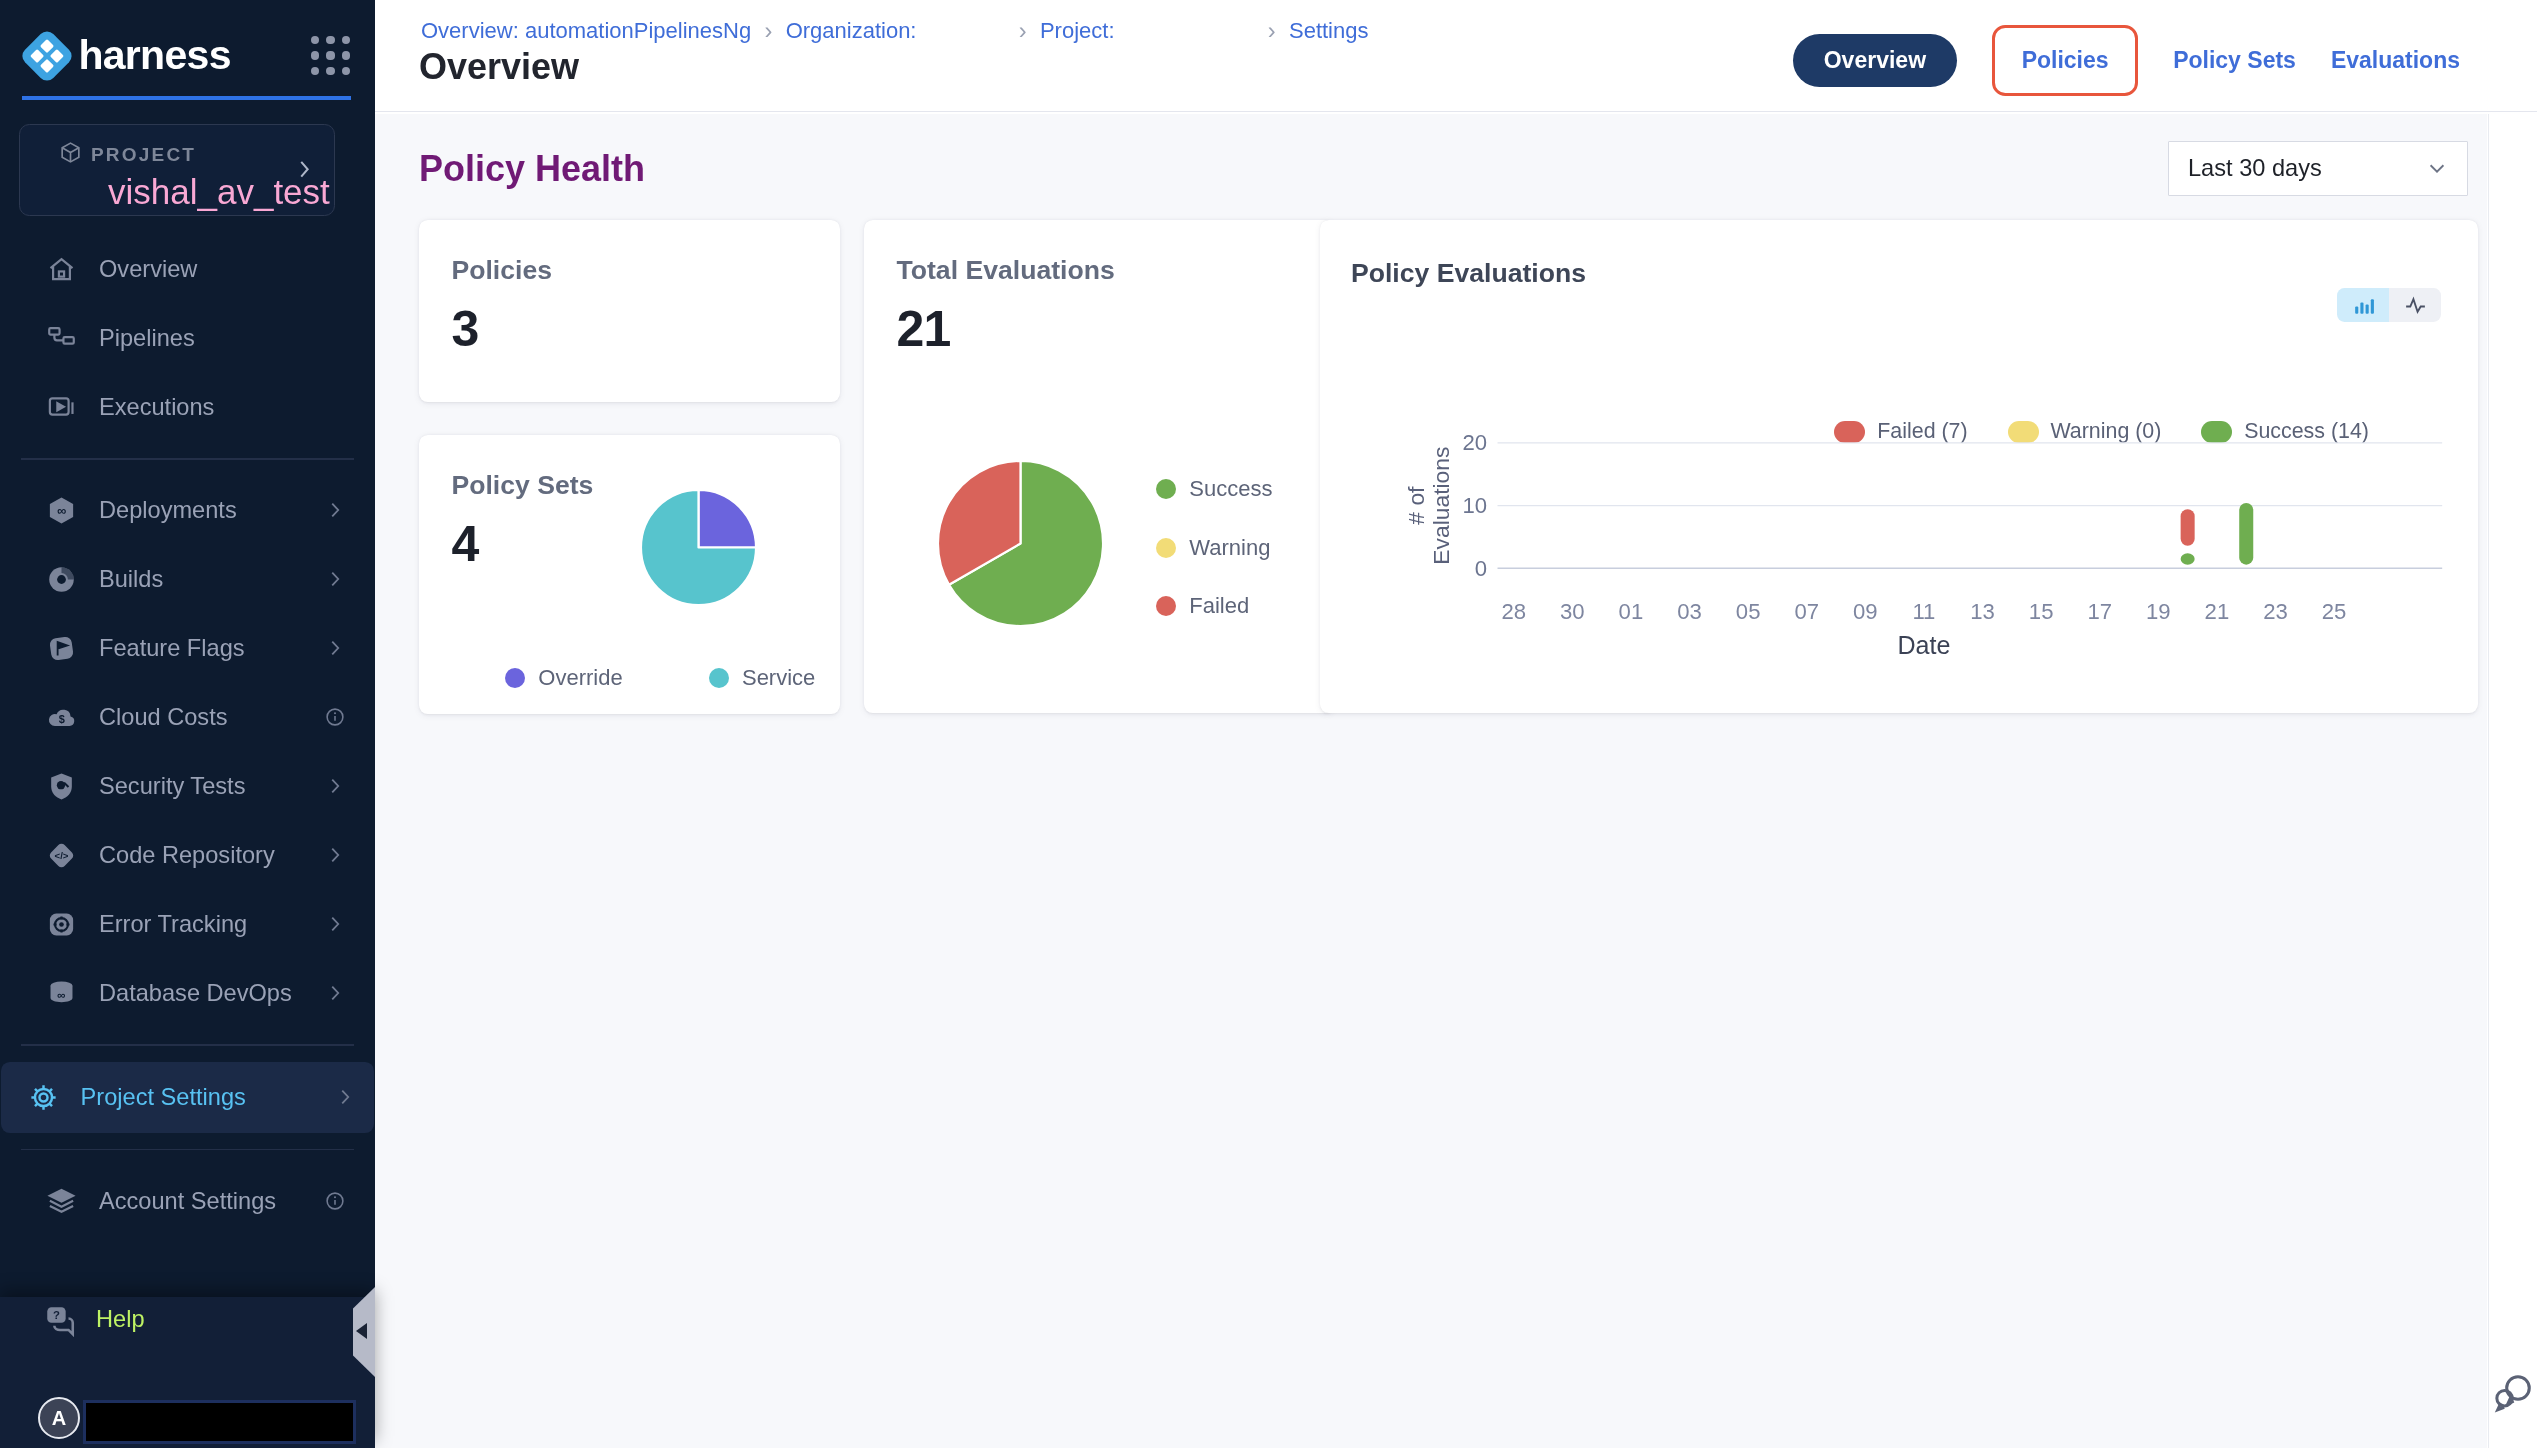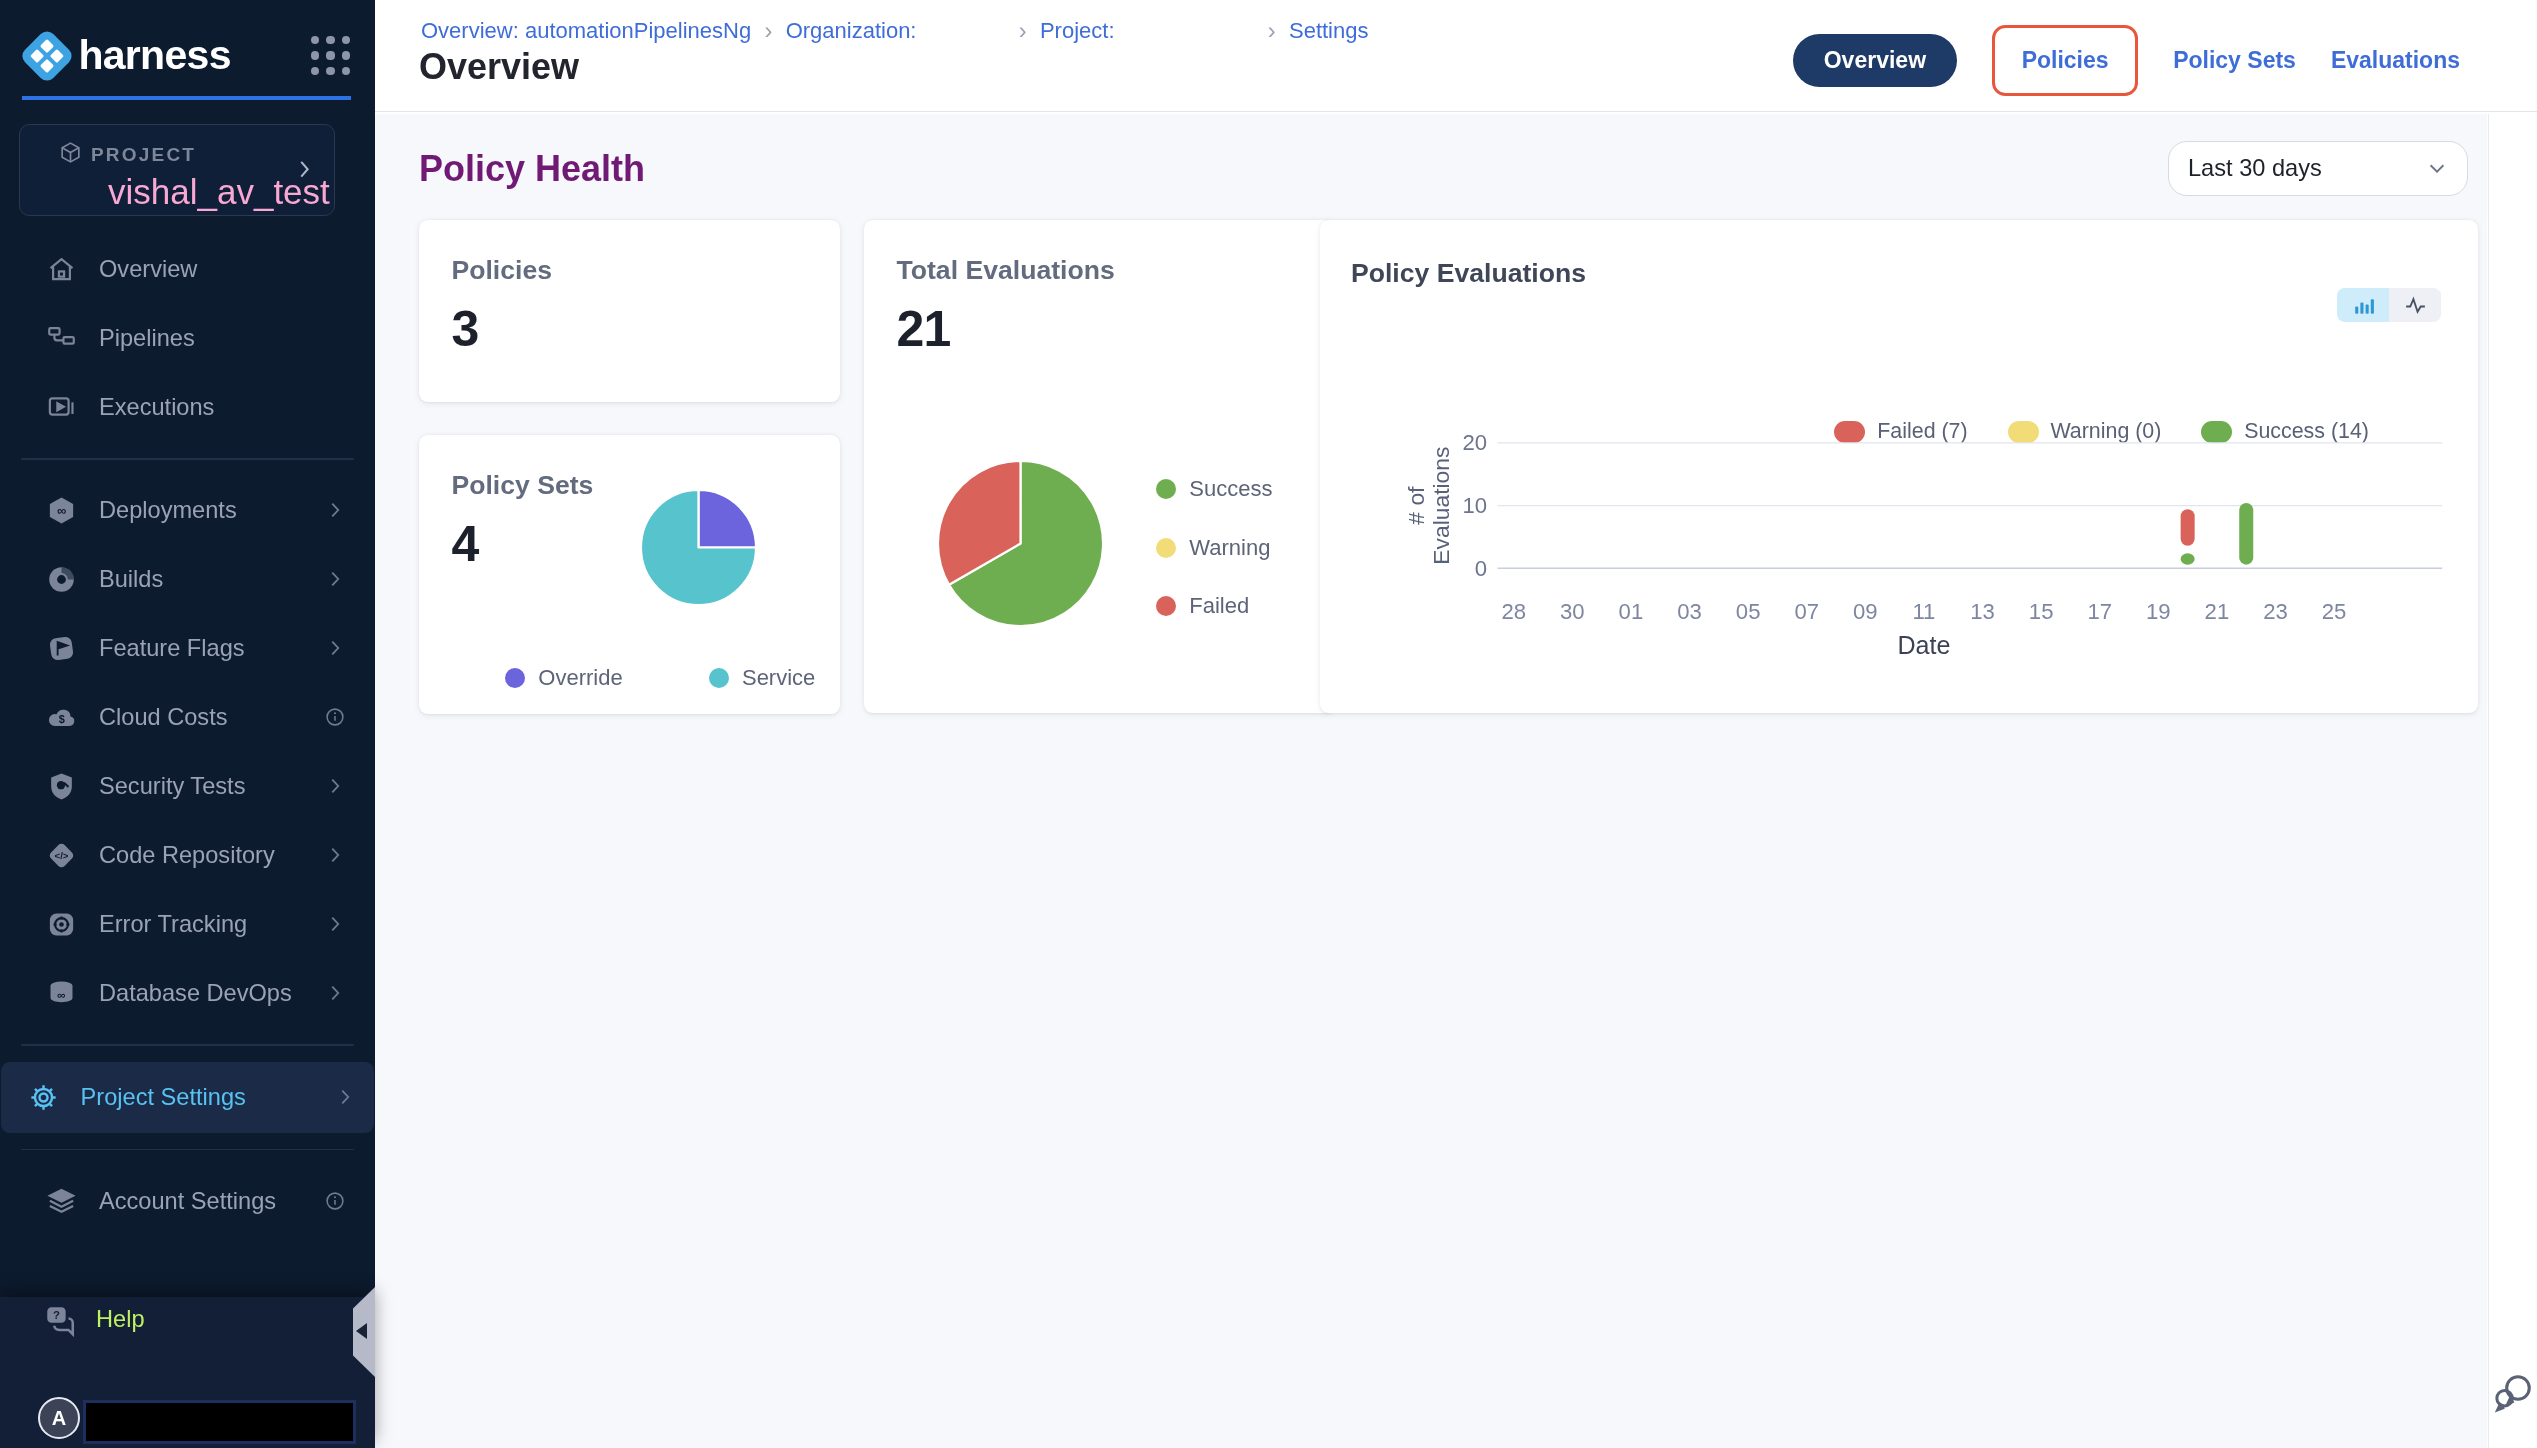--- a/index.html
+++ b/index.html
@@ -65,21 +65,21 @@
   .tab.highlighted{border:3.7px solid #e8563c;border-radius:13.3px;padding:19px 26.6px;}
 
   
   .content{position:absolute;left:375px;top:114px;width:2112px;height:1335px;background:#f7f8fb;}
   .right-rail{position:absolute;left:2488px;top:114px;width:49px;height:1335px;background:#ffffff;
               border-left:0.7px solid #e9ebf1;z-index:3;}
   .chat-icon{position:absolute;left:3px;bottom:35px;width:43px;height:43px;color:#5b6275;cursor:pointer;}
   .chat-icon svg{width:100%;height:100%;}
   .section-title{position:absolute;left:44px;top:34px;font-size:36px;font-weight:700;color:#701a75;}
   .date-filter{position:absolute;left:1793px;top:26.6px;width:300px;height:55px;background:#ffffff;
-               border:1.5px solid #d7dae3;border-radius:19px;box-sizing:border-box;display:flex;
+               border:1.5px solid #d7dae3;border-radius:1px;box-sizing:border-box;display:flex;
                align-items:center;padding:0 19px;cursor:pointer;}
   .date-filter .df-label{font-size:23.6px;color:#1e2128;}
   .date-filter .df-chev{margin-left:auto;width:22px;height:22px;color:#6c7385;}
   .date-filter .df-chev svg{width:100%;height:100%;}
 
   .card{position:absolute;background:#ffffff;border-radius:8.9px;
         box-shadow:0 1.5px 7.4px rgba(40,41,61,.06),0 0.7px 2.2px rgba(96,97,112,.10);}
   #card-policies{left:44px;top:106px;width:421px;height:182px;}
   #card-policy-sets{left:44px;top:321px;width:421px;height:279px;}
   #card-total-evals{left:489px;top:106px;width:425px;height:493px;padding-left:45px;}

